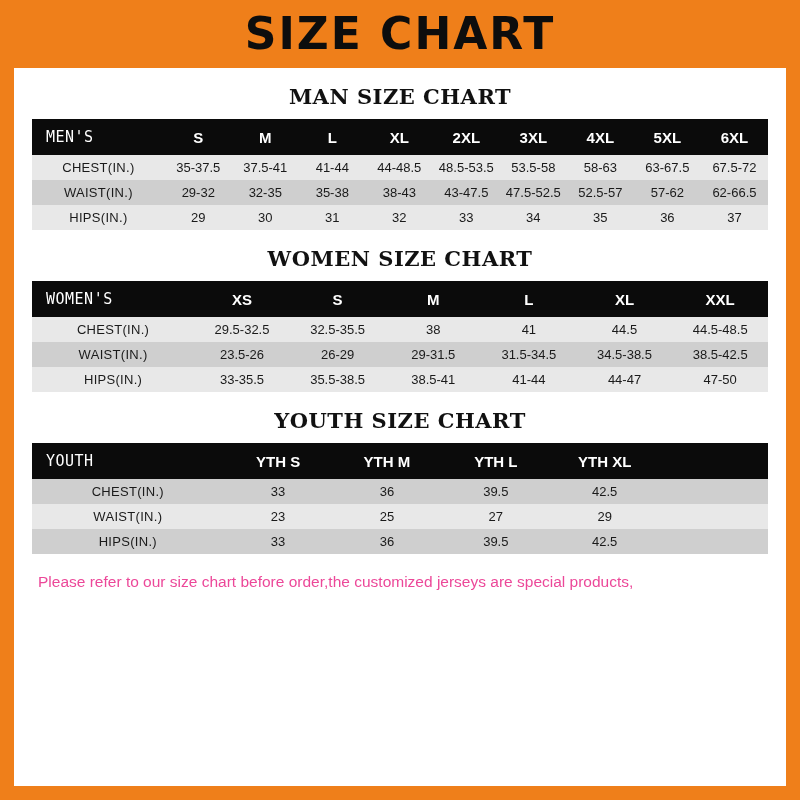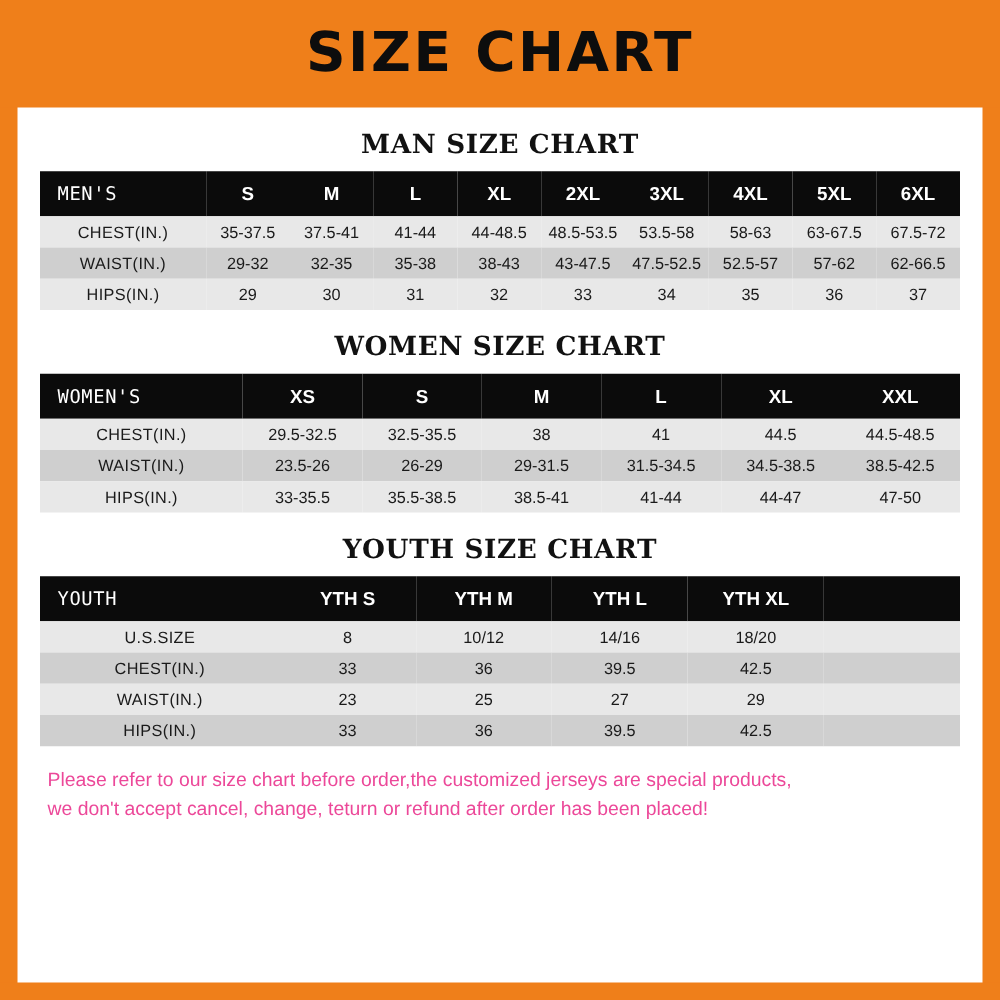--- a/index.html
+++ b/index.html
@@ -17,21 +17,21 @@
     position: relative;
     width: 800px;
     height: 800px;
     background: #ffffff;
     box-sizing: border-box;
     border-left: 14px solid #ef7f1a;
     border-right: 14px solid #ef7f1a;
   }
   .banner {
     background: #ef7f1a;
-    height: 86px;
+    height: 68px;
     display: flex;
     align-items: center;
     justify-content: center;
     margin: 0 -14px;
   }
   .banner-title {
     font-family: "DejaVu Sans", sans-serif;
     font-weight: bold;
     font-size: 44px;
     letter-spacing: 2px;
@@ -224,28 +224,20 @@
     <table class="chart">
       <tbody>
         <tr class="head-row">
           <th class="rowlabel youth-first-col">YOUTH</th>
           <th>YTH S</th>
           <th>YTH M</th>
           <th>YTH L</th>
           <th>YTH XL</th>
           <th></th>
         </tr>
-        <tr class="light">
-          <td class="rowlabel youth-first-col">U.S.SIZE</td>
-          <td>8</td>
-          <td>10/12</td>
-          <td>14/16</td>
-          <td>18/20</td>
-          <td></td>
-        </tr>
         <tr class="dark">
           <td class="rowlabel youth-first-col">CHEST(IN.)</td>
           <td>33</td>
           <td>36</td>
           <td>39.5</td>
           <td>42.5</td>
           <td></td>
         </tr>
         <tr class="light">
           <td class="rowlabel youth-first-col">WAIST(IN.)</td>
@@ -261,19 +253,18 @@
           <td>36</td>
           <td>39.5</td>
           <td>42.5</td>
           <td></td>
         </tr>
       </tbody>
     </table>
 
     <div class="footer-note">
       <div>Please refer to our size chart before order,the customized jerseys are special products,</div>
-      <div>we don't accept cancel, change, teturn or refund after order has been placed!</div>
     </div>
 
   </div>
 
   <div class="bottom-bar"></div>
 </div>
 
 </body></html>

